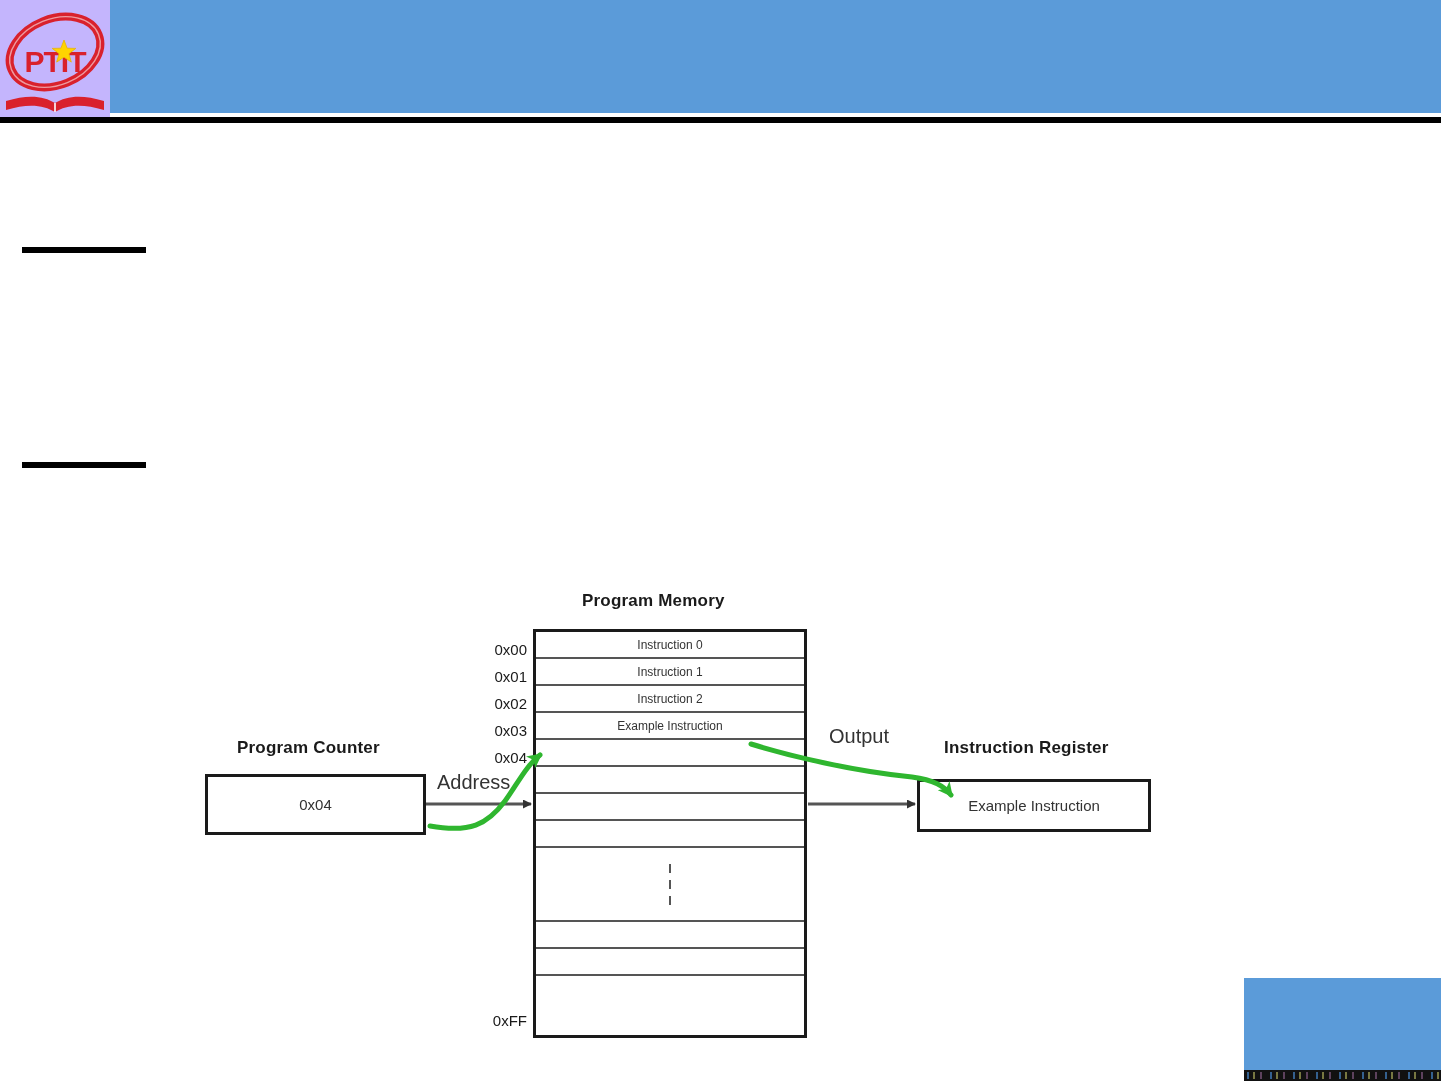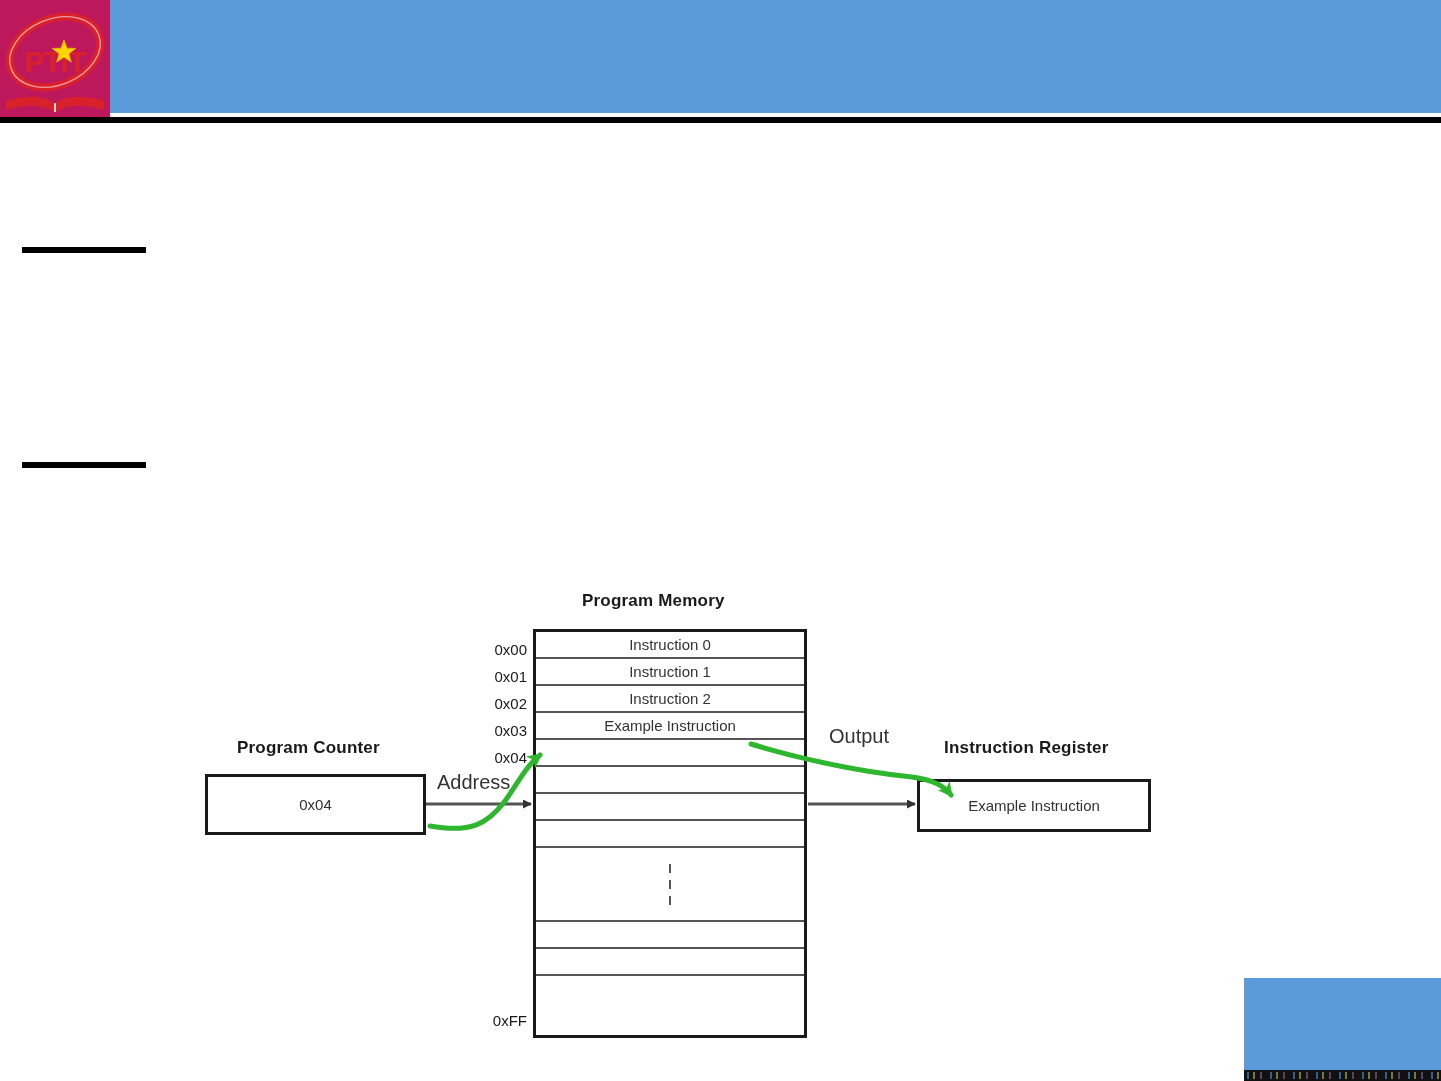--- a/index.html
+++ b/index.html
@@ -37,21 +37,21 @@
     height: 6px;
     background: #000000;
   }
 
   
   #ptit-logo {
     position: absolute;
     left: 0; top: 0;
     width: 110px;
     height: 117px;
-    background: #be185d;
+    background: #c4b5fd;
     overflow: hidden;
   }
 
   
   .body-rule {
     position: absolute;
     left: 22px;
     width: 124px;
     height: 6px;
     background: #000000;
@@ -91,21 +91,21 @@
     background: #ffffff;
   }
   .mem-row {
     position: relative;
     box-sizing: border-box;
     border-bottom: 2px solid #555555;
     height: 27px;
     display: flex;
     align-items: center;
     justify-content: center;
-    font-size: 15px;
+    font-size: 12px;
     color: #333333;
     white-space: nowrap;
   }
   .mem-row.tall  { height: 74px; }
   .mem-row.last  { border-bottom: none; }
 
   .ellipsis-stack {
     display: flex;
     flex-direction: column;
     align-items: center;

